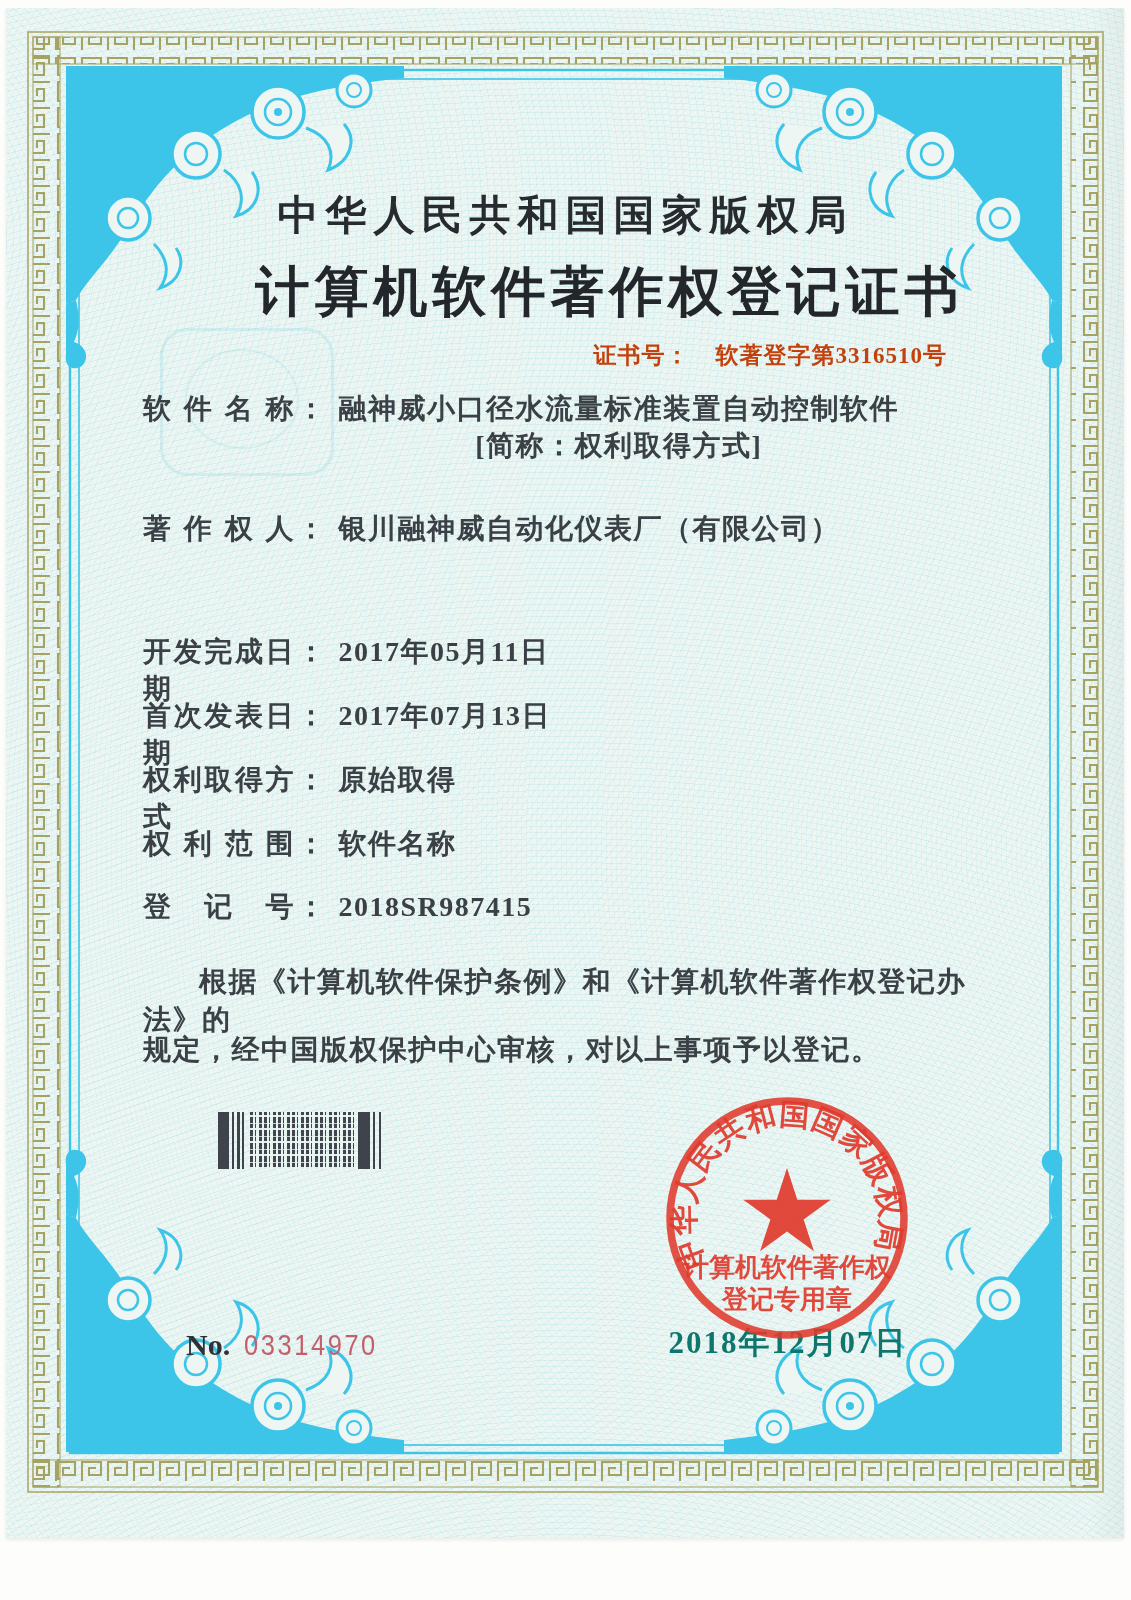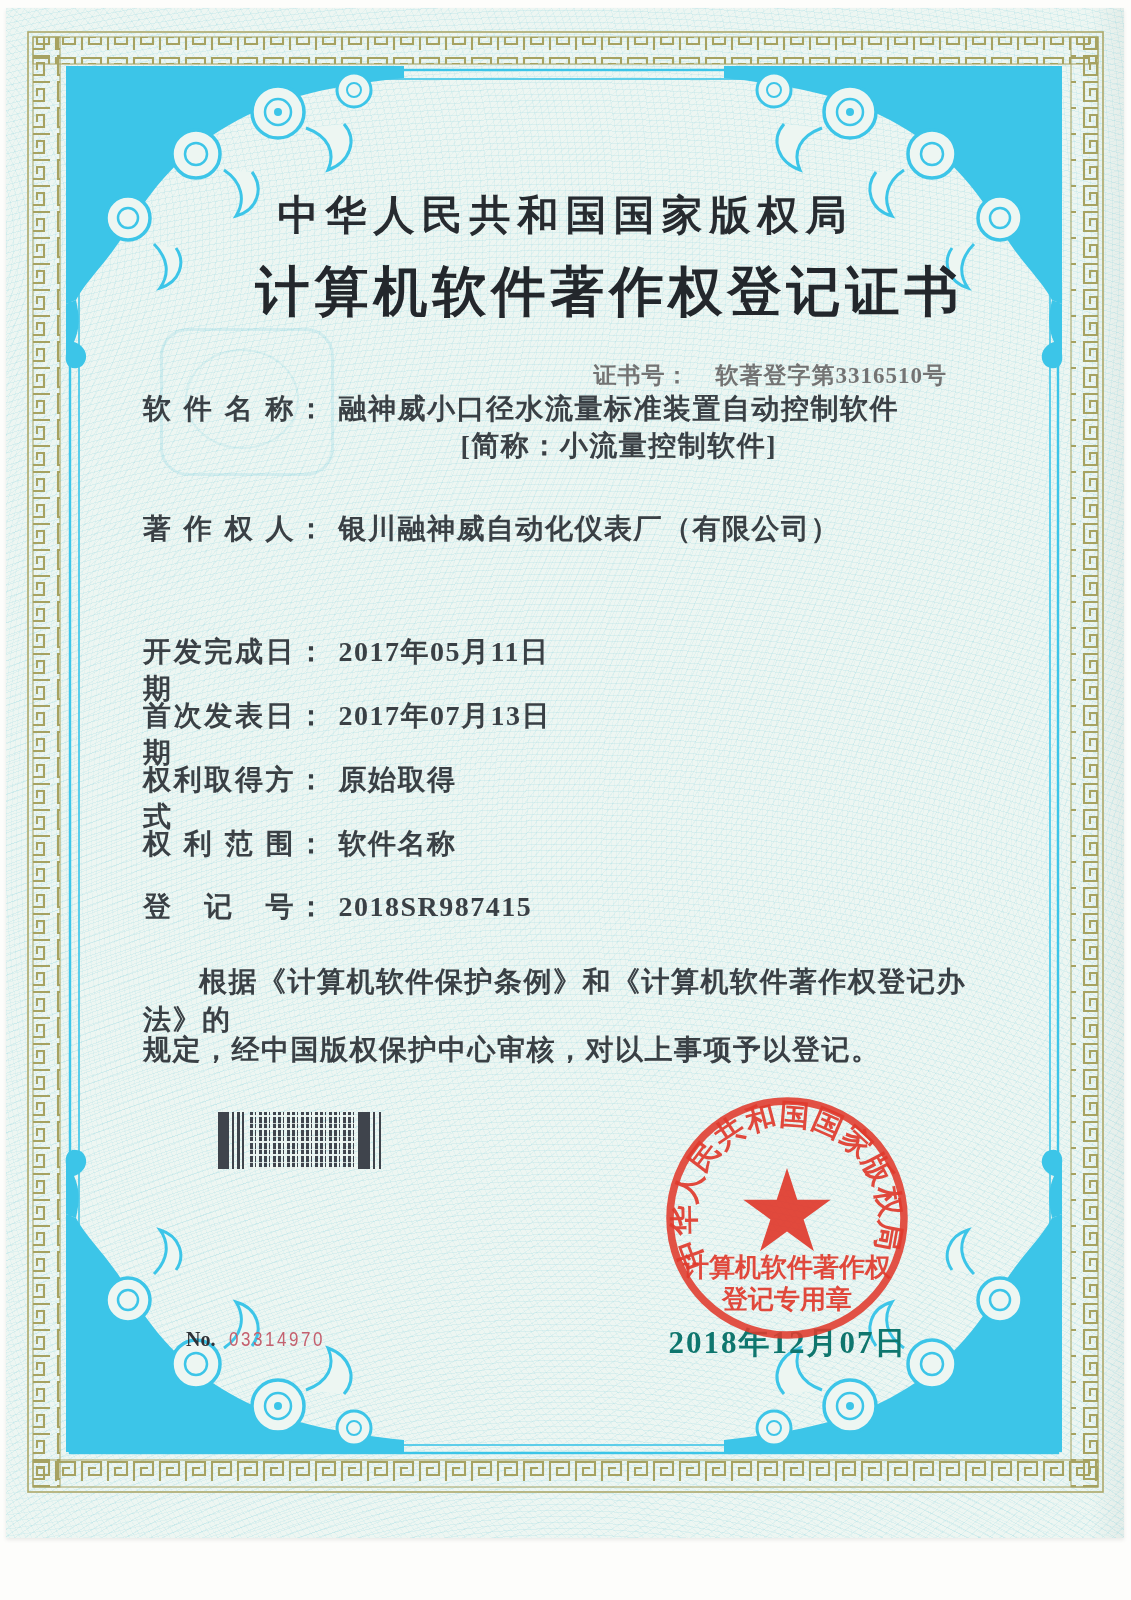--- a/index.html
+++ b/index.html
@@ -34,21 +34,21 @@
   .authority{
     position:absolute;left:0;top:188px;width:1131px;text-align:center;
     font-size:41px;font-weight:700;color:#272b30;letter-spacing:7px;
   }
   .cert-title{
     position:absolute;left:0;top:256px;width:1131px;text-align:center;
     font-size:54px;font-weight:700;color:#23272c;letter-spacing:5px;padding-left:44px;
   }
   .cert-no{
     position:absolute;right:184px;top:340px;
-    font-size:23px;font-weight:700;color:#737373;letter-spacing:1px;margin-top:20px;
+    font-size:23px;font-weight:700;color:#c2410c;letter-spacing:1px;
   }
   .cert-no .gap{display:inline-block;width:26px;}
   
   .row{
     position:absolute;left:143px;
     font-size:28px;color:#3a4045;letter-spacing:1.5px;line-height:37px;
     font-weight:600;
   }
   .lbl{
     display:inline-block;width:152px;
@@ -86,21 +86,21 @@
       linear-gradient(90deg,#3f444c 0 12px,rgba(0,0,0,0) 12px 15px,#3f444c 15px 17px,rgba(0,0,0,0) 17px 21px,#3f444c 21px 23px,rgba(0,0,0,0) 23px);
   }
   
   .issue-date{
     position:absolute;left:655px;top:1322px;width:266px;text-align:center;
     font-size:31px;font-weight:700;color:#0f766e;letter-spacing:2px;z-index:5;
   }
   .seal{position:absolute;left:650px;top:1080px;z-index:6;}
   
   .serial{
-    position:absolute;left:186px;top:1328px;font-size:20px;color:#2e3237;z-index:5;
+    position:absolute;left:186px;top:1328px;font-size:30px;color:#2e3237;z-index:5;
     font-weight:600;
   }
   .serial .num{
     display:inline-block;margin-left:14px;
     font-family:"Liberation Sans","DejaVu Sans",sans-serif;
     color:#c4606e;letter-spacing:3px;font-weight:400;
     transform:scaleX(0.85);transform-origin:left center;
   }
 </style>
 </head>
@@ -165,21 +165,21 @@
 <div class="watermark"></div>
 
 <div class="authority">中华人民共和国国家版权局</div>
 <div class="cert-title">计算机软件著作权登记证书</div>
 
 <div class="cert-no"><span>证书号：</span><span class="gap"></span><span>软著登字第3316510号</span></div>
 
 <div class="row" style="top:390px">
   <span class="lbl">软件名称</span><span class="colon">：</span><span class="val">
     <span class="line">融神威小口径水流量标准装置自动控制软件</span>
-    <span class="line">[简称：小流量控制软件]</span>
+    <span class="line">[简称：权利取得方式]</span>
   </span>
 </div>
 
 <div class="row" style="top:510px">
   <span class="lbl">著作权人</span><span class="colon">：</span><span class="val">
     <span class="line">银川融神威自动化仪表厂（有限公司）</span>
   </span>
 </div>
 
 <div class="row" style="top:633px">

